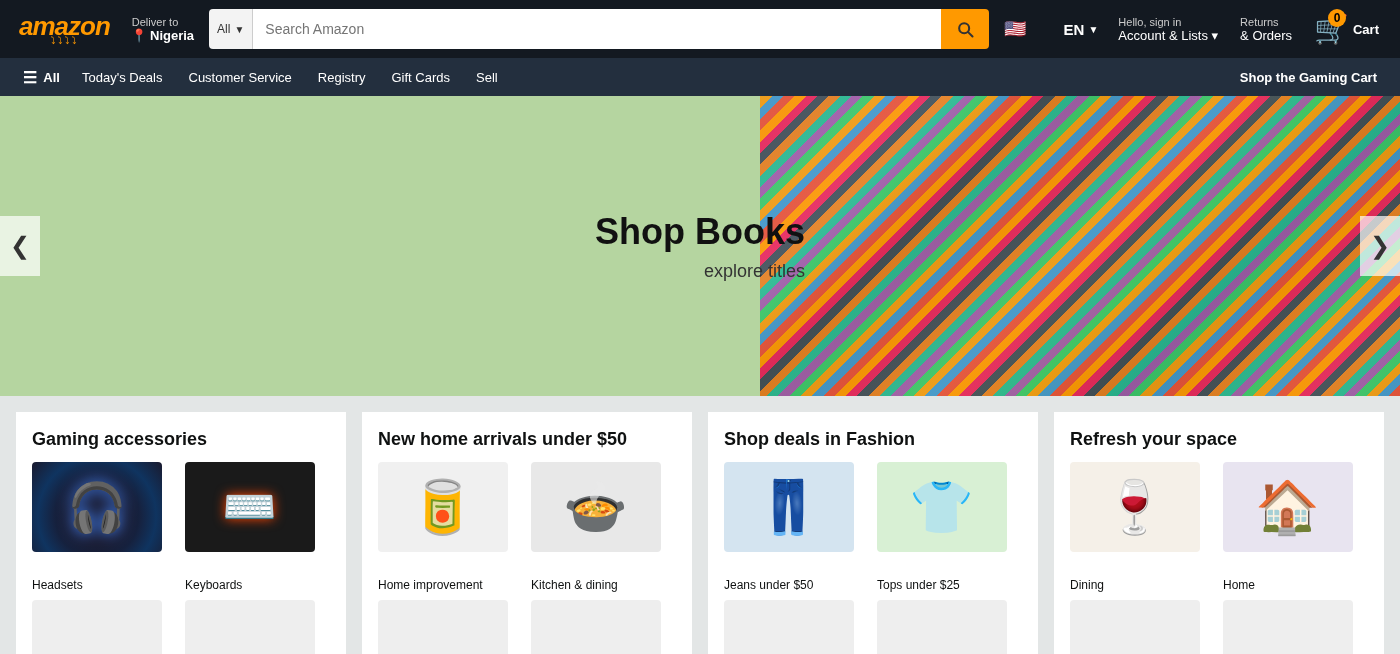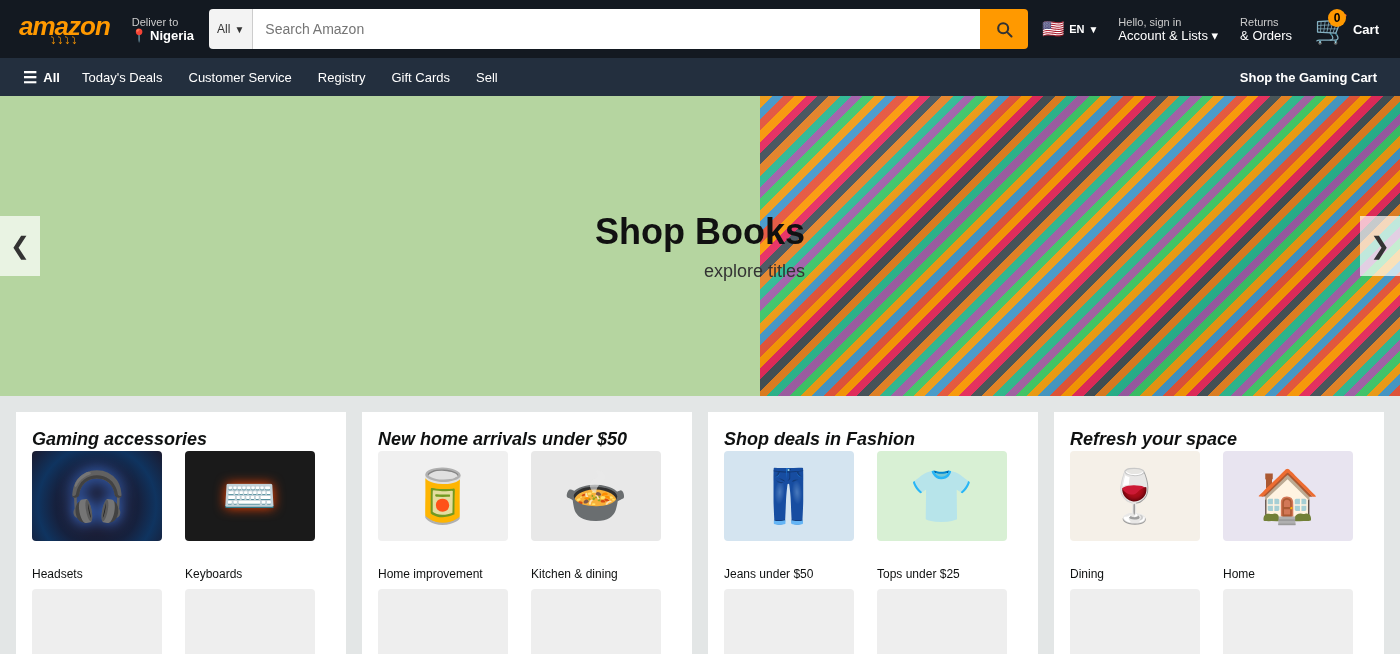--- a/index.html
+++ b/index.html
@@ -107,21 +107,21 @@
     .lang-btn {
       display: flex;
       align-items: center;
       gap: 4px;
       color: white;
       cursor: pointer;
       padding: 4px 6px;
       border: 1px solid transparent;
     }
     .flag { font-size: 18px; }
-    .lang-text { font-weight: bold; font-size: 11px; }
+    .lang-text { font-weight: bold; font-size: 15px; margin-left: 33px; }
     .cart-btn {
       display: flex;
       align-items: center;
       color: white;
       cursor: pointer;
       padding: 4px 8px;
       border: 1px solid transparent;
       position: relative;
     }
     .cart-count {
@@ -276,23 +276,22 @@
       margin: 0 8px;
       padding: 16px;
       min-height: 260px;
     }
     .card:first-child { margin-left: 0; }
     .card:last-child { margin-right: 0; }
     .card-title {
       font-size: 18px;
       font-weight: bold;
       color: #0F1111;
-      margin-bottom: 0;
+      margin-bottom: 11px;
       line-height: 1.3;
-      font-style: italic;
     }
     .card-grid {
       display: grid;
       grid-template-columns: 1fr 1fr;
       gap: 8px;
     }
     .card-item {
       display: flex;
       flex-direction: column;
       align-items: flex-start;

